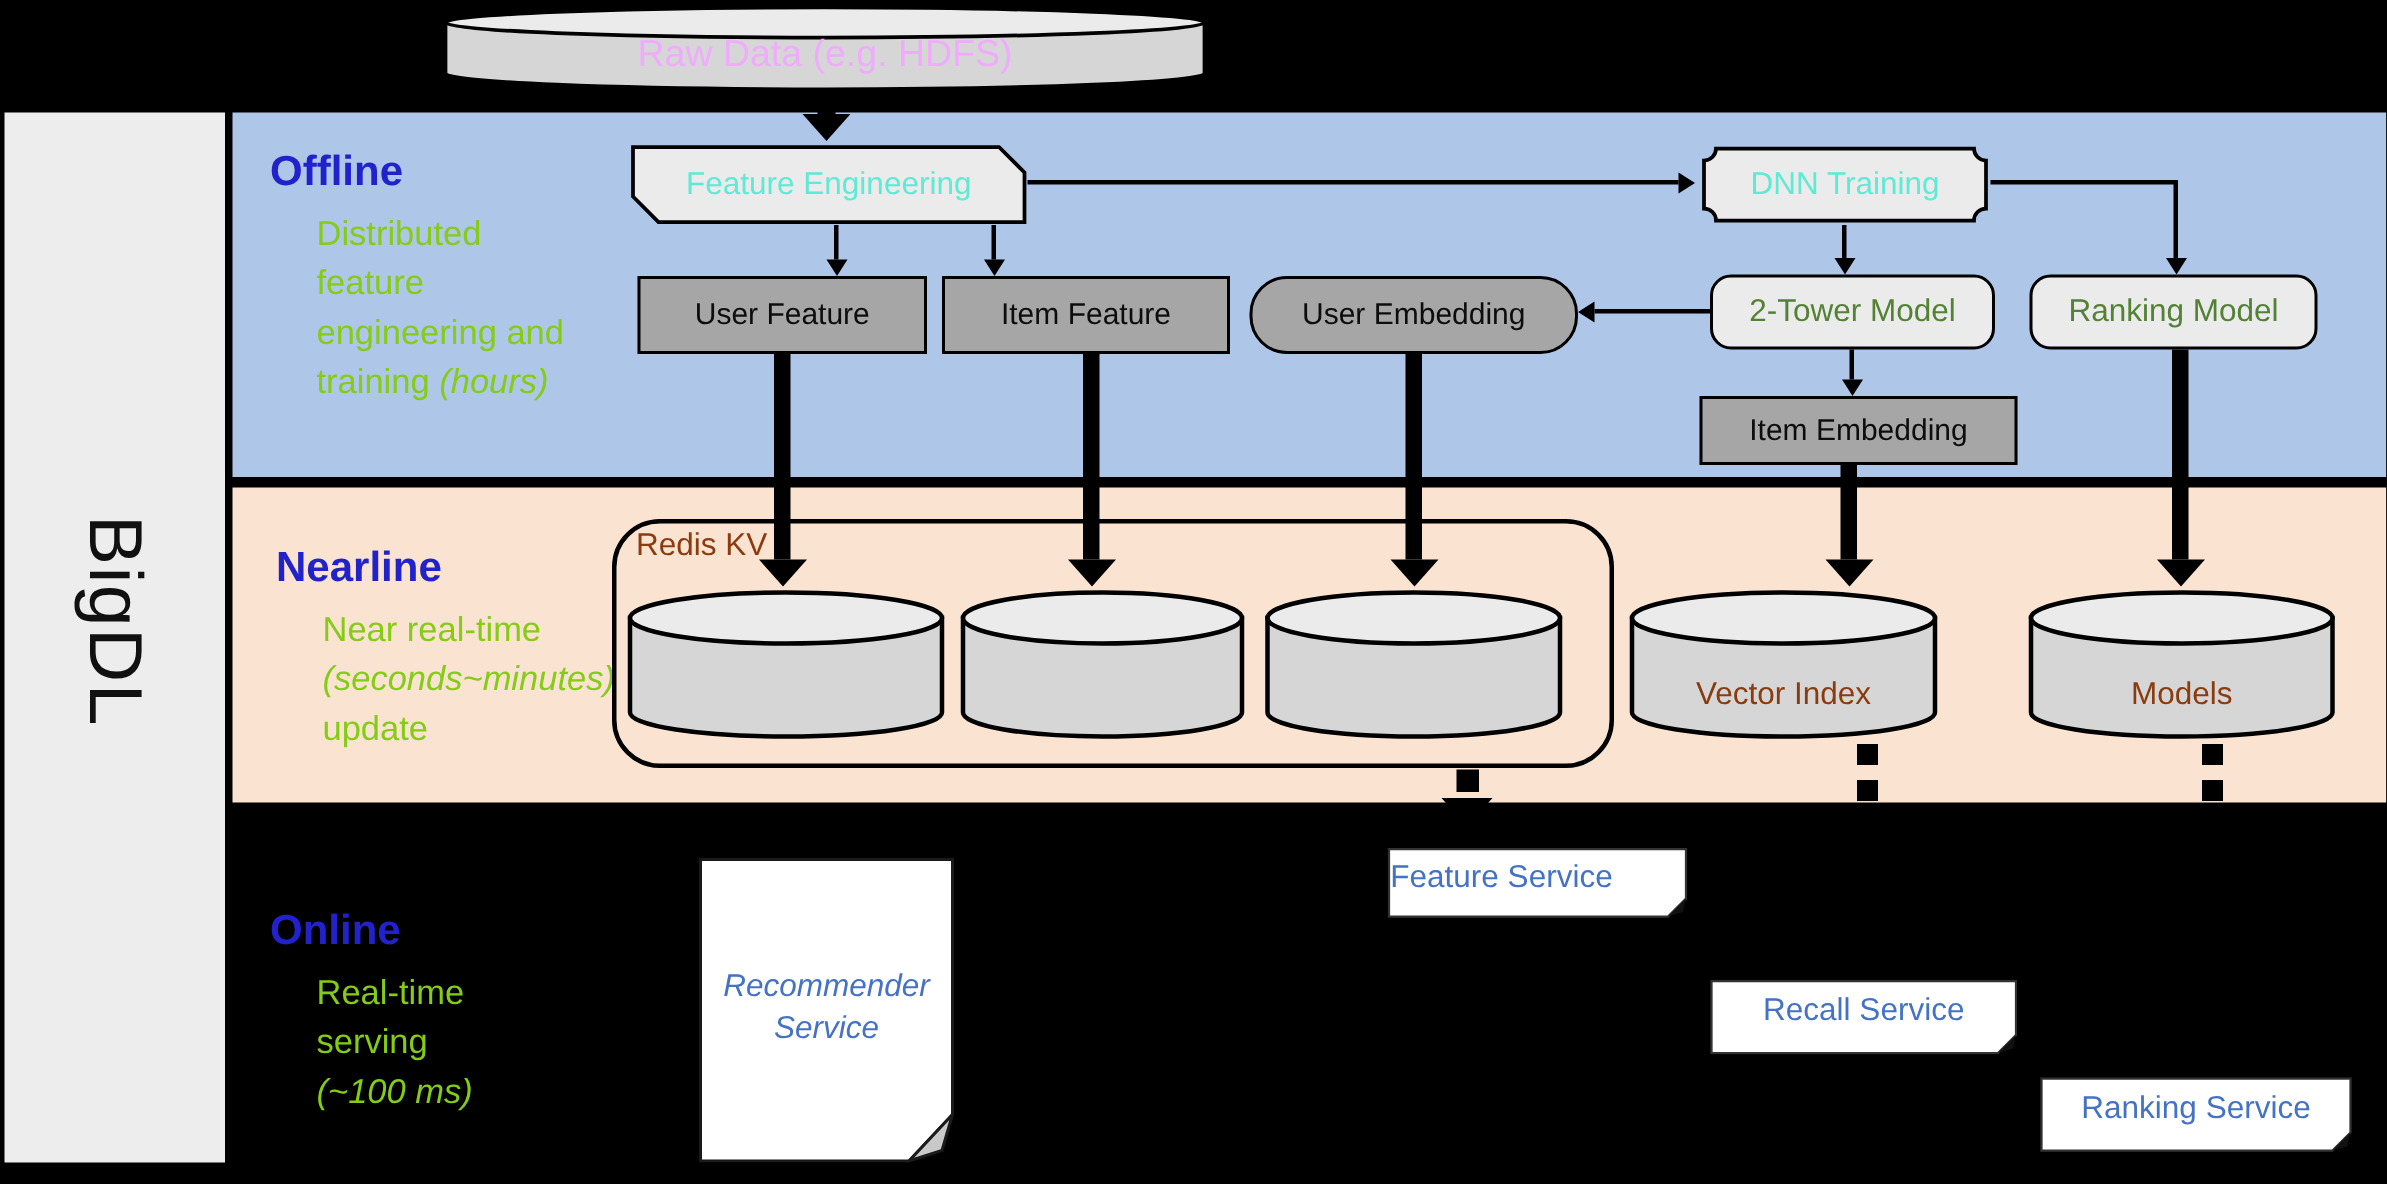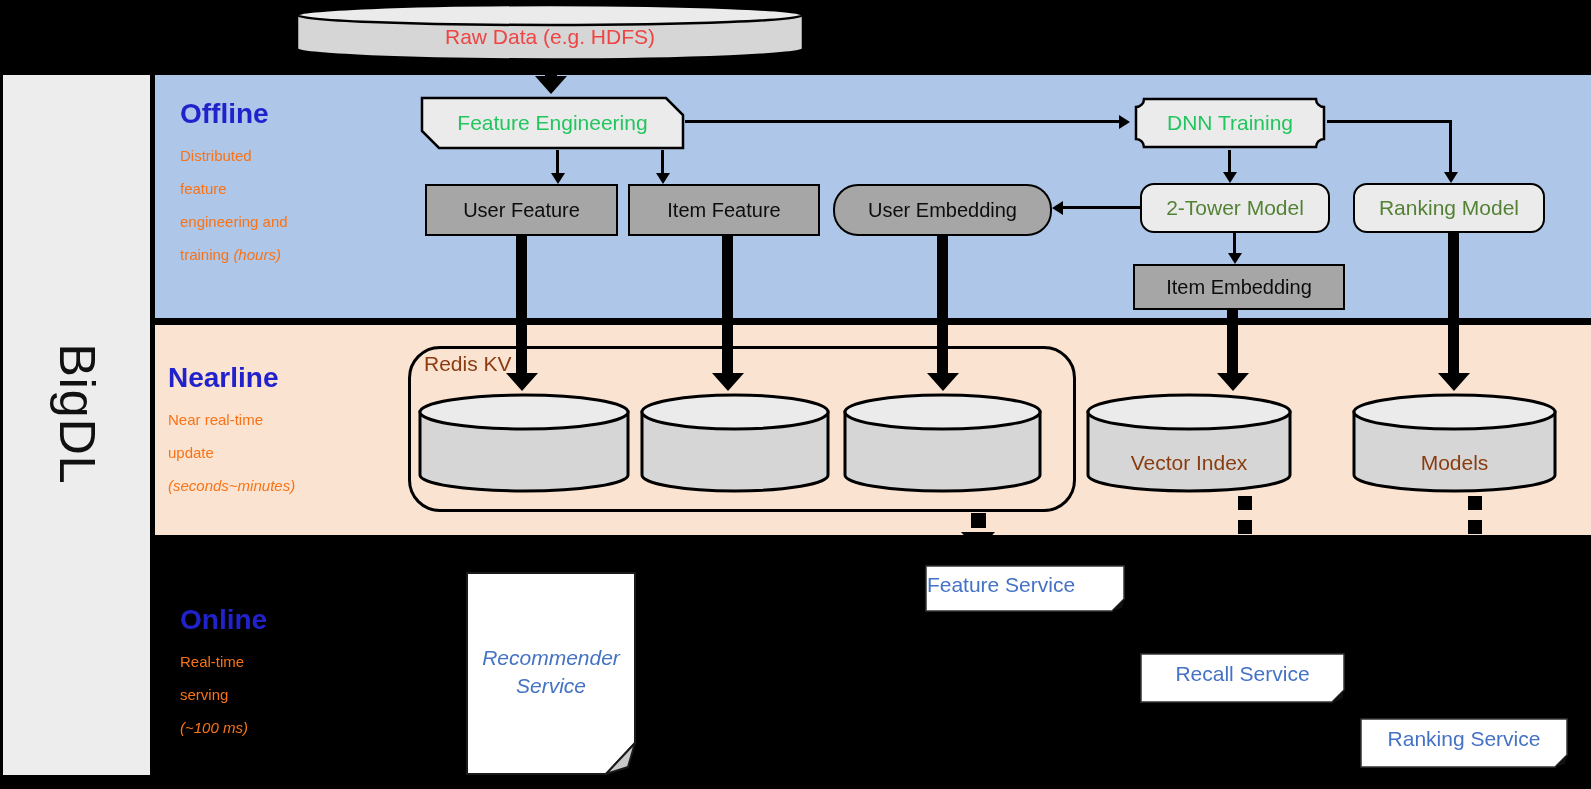--- a/index.html
+++ b/index.html
@@ -8,34 +8,34 @@
   .abs{position:absolute;}
   .band{position:absolute;left:155px;width:1436px;}
   .band-offline{top:75px;height:243px;background:#aec6e8;}
   .band-divider{top:318px;height:7px;background:#000;}
   .band-nearline{top:325px;height:210px;background:#fae3d1;}
   .sidebar{position:absolute;left:3px;top:75px;width:147px;height:700px;background:#ededed;
            display:flex;align-items:center;justify-content:center;}
   .brand{transform:rotate(90deg);font-size:50px;color:#111;letter-spacing:1px;white-space:nowrap;
          position:absolute;top:310px;left:50%;margin-left:-80px;width:160px;text-align:center;}
   .sec-title{font-size:28px;font-weight:600;color:#2222cd;}
-  .sec-desc{margin-top:9px;font-size:15px;line-height:33px;color:#f97316;}
+  .sec-desc{margin-top:9px;font-size:23px;line-height:33px;color:#84cc16;margin-left:31px;}
   .sec-desc em{font-style:italic;}
   .gray-node{position:absolute;background:#a6a6a6;border:2.5px solid #000;box-sizing:border-box;
              display:flex;align-items:center;justify-content:center;font-size:20px;color:#0d0d0d;}
   .round-node{position:absolute;background:#ebebeb;border:2.5px solid #000;border-radius:14px;box-sizing:border-box;
              display:flex;align-items:center;justify-content:center;font-size:21px;color:#548235;}
   .shape-node{position:absolute;}
   .shape-node .lbl{position:absolute;inset:0;display:flex;align-items:center;justify-content:center;
-                   font-size:21px;color:#22c55e;}
+                   font-size:21px;color:#5eead4;}
   .cyl{position:absolute;}
   .cyl .lbl{position:absolute;left:0;right:0;top:36px;bottom:0;display:flex;align-items:center;justify-content:center;
             font-size:21px;color:#8a3c10;}
   .cyl-raw-lbl{position:absolute;inset:0;display:flex;align-items:center;justify-content:center;
-            font-size:21px;color:#ef4444;padding-top:8px;}
+            font-size:25px;color:#f0abfc;padding-top:8px;}
   .redis-box{position:absolute;left:408px;top:346px;width:668px;height:166px;border:3px solid #000;
              border-radius:32px;box-sizing:border-box;}
   .redis-lbl{position:absolute;left:424px;top:352px;font-size:21px;color:#8a3c10;}
   .arr-v{position:absolute;background:#000;}
   .arr-v::after{content:"";position:absolute;left:50%;transform:translateX(-50%);top:100%;width:0;height:0;
                 border:7px solid transparent;border-top:11px solid #000;border-bottom:0;}
   .arr-v.thick::after{border-left-width:16px;border-right-width:16px;border-top-width:18px;}
   .arr-h{position:absolute;background:#000;}
   .arr-h.to-right::after{content:"";position:absolute;left:100%;top:50%;transform:translateY(-50%);width:0;height:0;
                 border:7px solid transparent;border-left:11px solid #000;border-right:0;}
@@ -67,26 +67,26 @@
   <div class="abs" style="left:180px;top:98px;width:235px;">
     <div class="sec-title">Offline</div>
     <div class="sec-desc">
       <div>Distributed</div>
       <div>feature</div>
       <div>engineering and</div>
       <div><span>training</span> <em>(hours)</em></div>
     </div>
   </div>
 
-  <div class="abs" style="left:168px;top:362px;width:245px;">
+  <div class="abs" style="left:184px;top:362px;width:245px;">
     <div class="sec-title">Nearline</div>
     <div class="sec-desc">
       <div>Near real-time</div>
+      <div><em>(seconds~minutes)</em></div>
       <div>update</div>
-      <div><em>(seconds~minutes)</em></div>
     </div>
   </div>
 
   <div class="abs" style="left:180px;top:604px;width:235px;">
     <div class="sec-title">Online</div>
     <div class="sec-desc">
       <div>Real-time</div>
       <div>serving</div>
       <div><em>(~100 ms)</em></div>
     </div>

